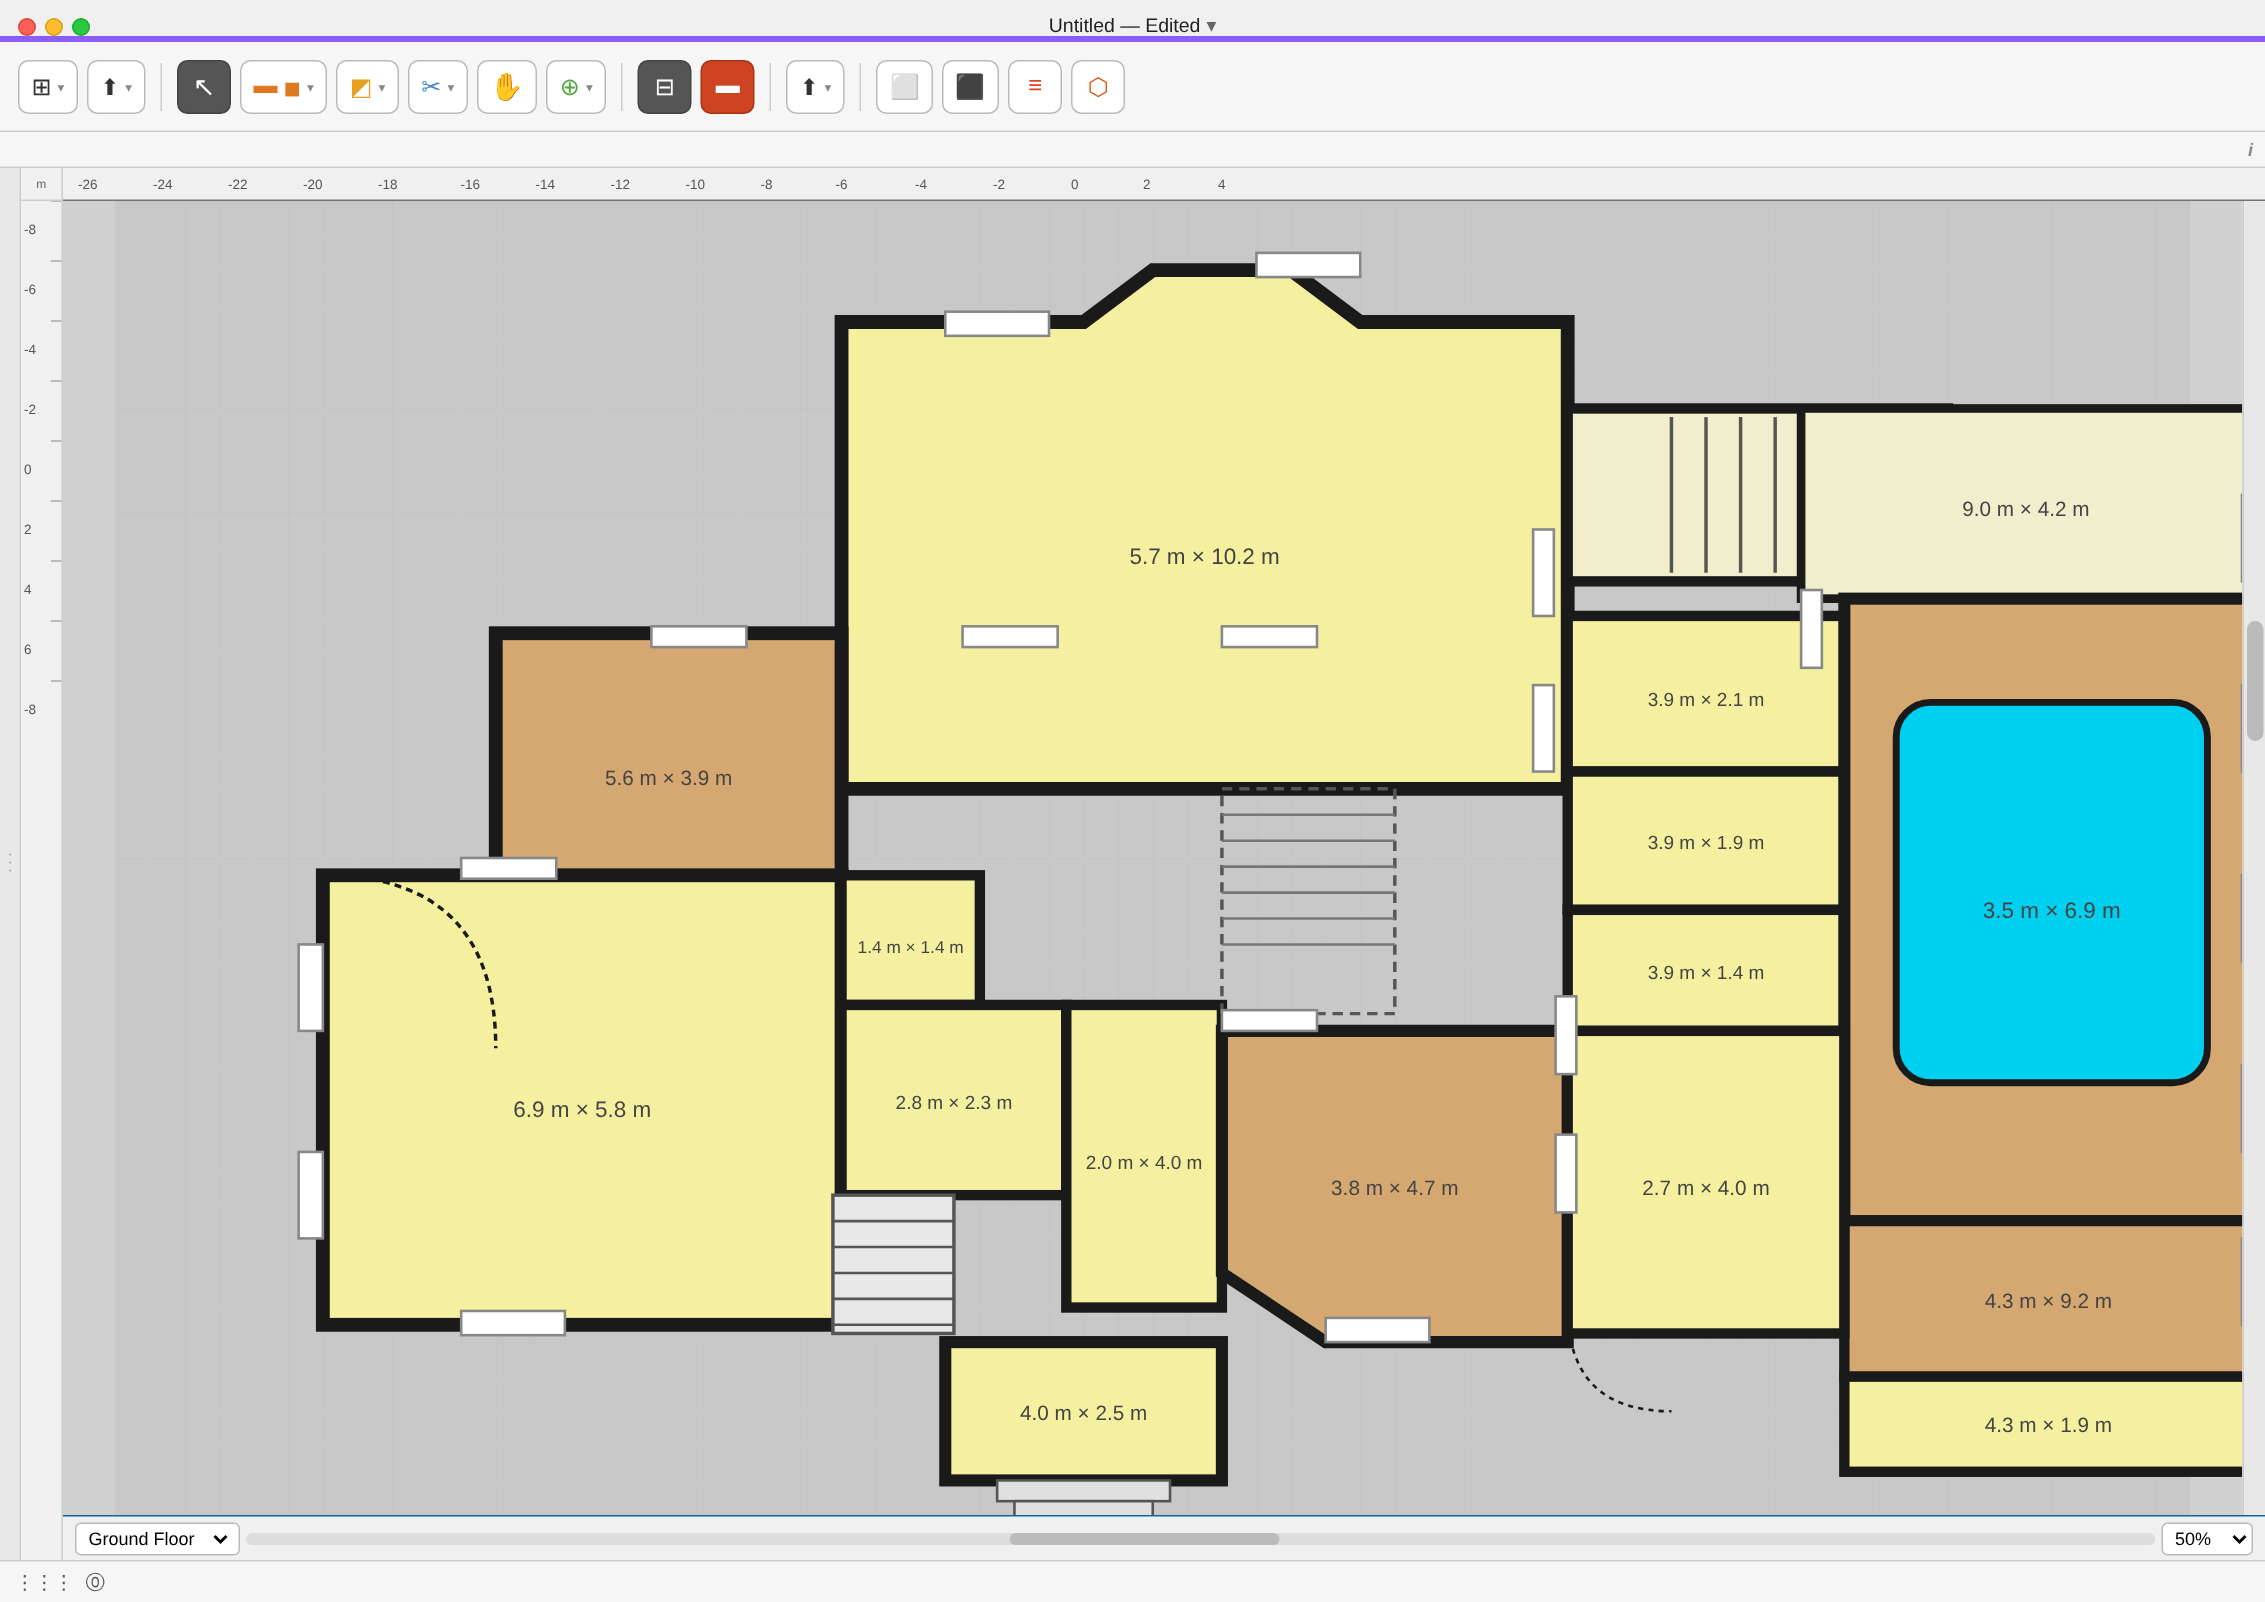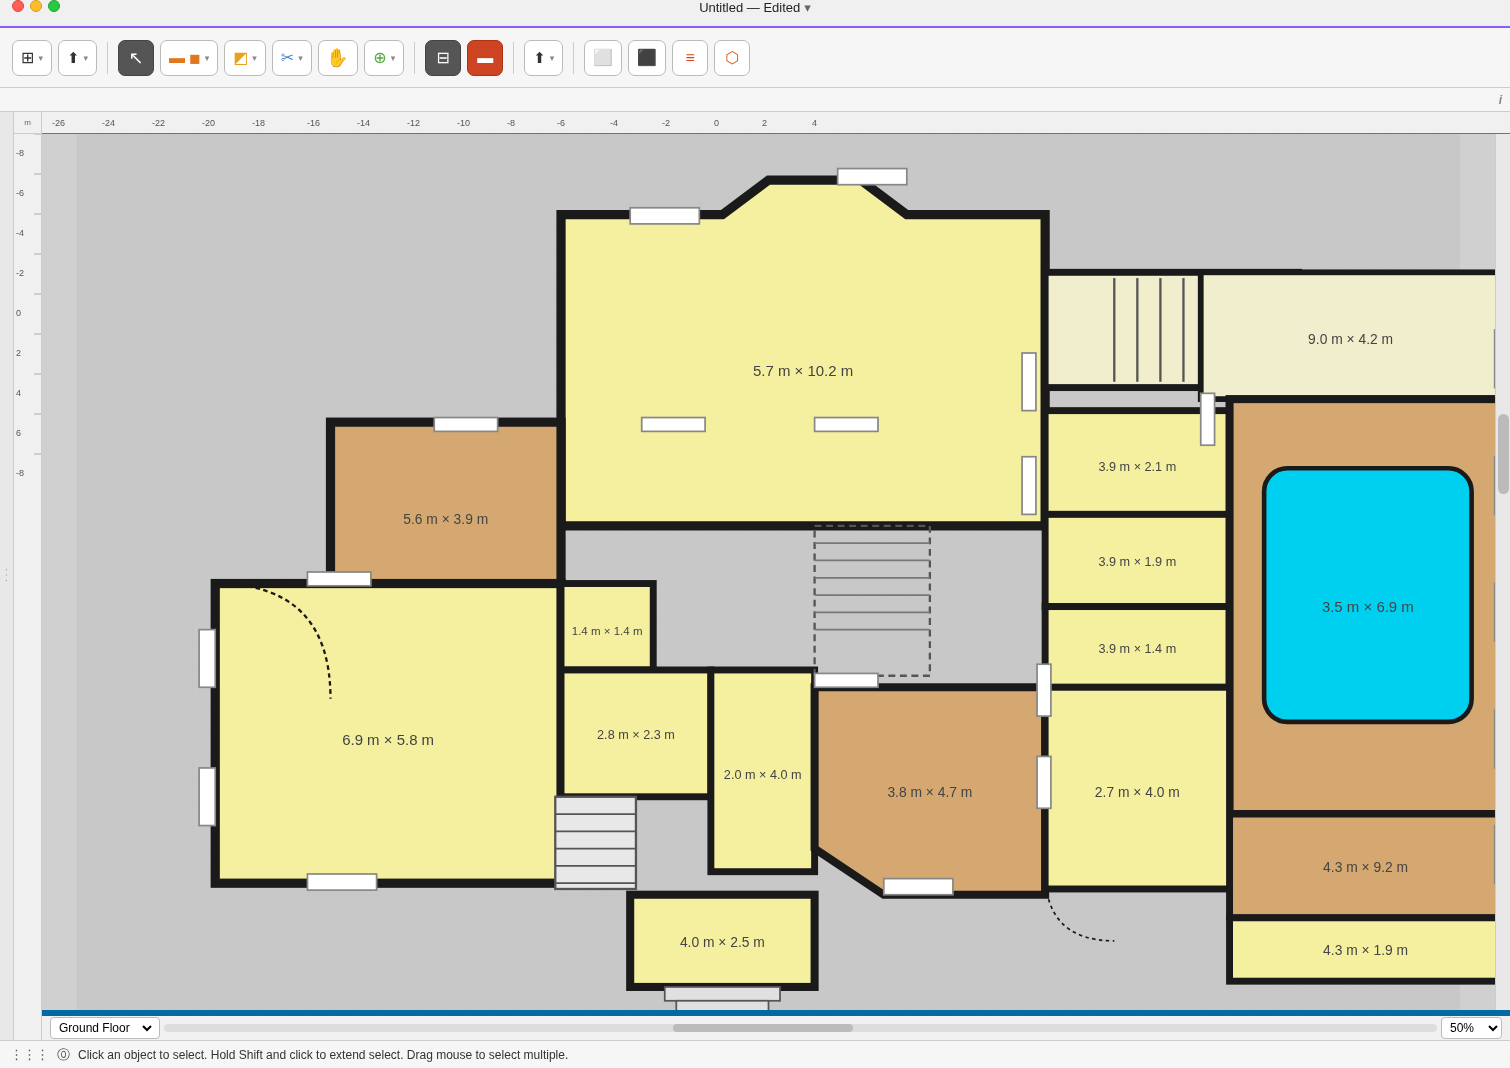--- a/index.html
+++ b/index.html
@@ -11,24 +11,24 @@
       overflow: hidden;
       display: flex;
       flex-direction: column;
     }
 
     
     .title-bar {
       background: #f0f0f0;
       height: 28px;
       display: flex;
-      align-items: flex-start;
+      align-items: flex-end;
       justify-content: center;
       position: relative;
-      border-bottom: 2px solid #8b5cf6;
+      border-bottom: 4px solid #8b5cf6;
       flex-shrink: 0;
     }
     .title-bar-title {
       font-size: 13px;
       font-weight: 500;
       color: #222;
     }
     .traffic-lights {
       position: absolute;
       left: 12px;
@@ -195,21 +195,21 @@
       border-radius: 6px;
       position: absolute;
       top: 280px;
       left: 2px;
     }
 
     
     .bottom-area {
       height: 30px;
       background: #f0f0f0;
-      border-top: 6px solid #0369a1;
+      border-top: 1px solid #0369a1;
       display: flex;
       align-items: center;
       padding: 0 8px;
       gap: 4px;
       flex-shrink: 0;
     }
     .floor-select-wrap {
       display: flex;
       align-items: center;
       border: 1px solid #bbb;
@@ -592,14 +592,13 @@
           </div>
         </div>
       </div>
     </div>
   </div>
 </div>
 
 <div class="status-bar">
   <span class="status-icon">⋮⋮⋮</span>
   <span style="font-size:13px;color:#555;">⓪</span>
-  <span>Click an object to select. Hold Shift and click to extend select. Drag mouse to select multiple.</span>
 </div>
 
 </body></html>

